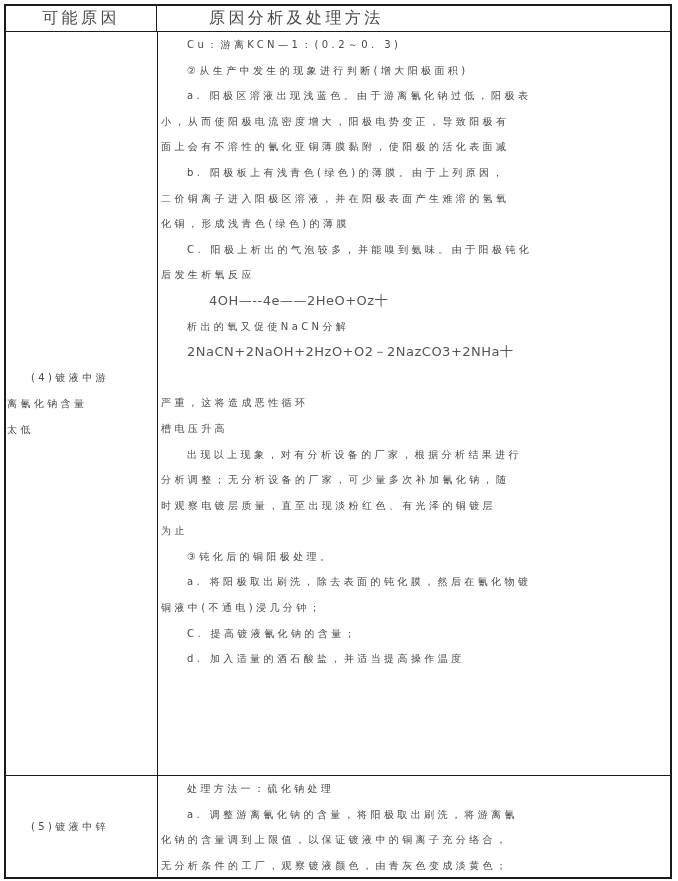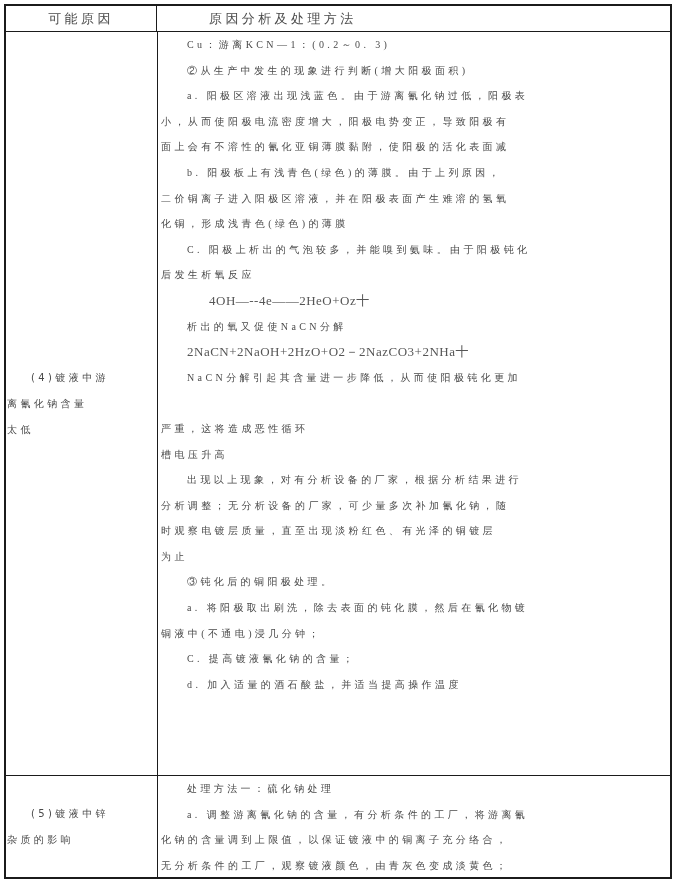--- a/index.html
+++ b/index.html
@@ -14,24 +14,24 @@
     border:2px solid #1b1b1b;
     box-sizing:content-box;
     display:flex;flex-direction:column;
     background:#ffffff;overflow:hidden;
   }
   .hdr-row{display:flex;flex:0 0 25px;height:25px;border-bottom:1px solid #1b1b1b;}
   .row{display:flex;}
   .row1{flex:0 0 743px;height:743px;border-bottom:1px solid #1b1b1b;}
   .row2{flex:1 1 auto;overflow:hidden;}
   .c1{flex:0 0 150px;width:150px;border-right:1px solid #1b1b1b;overflow:hidden;}
-  .c2{flex:1 1 auto;overflow:hidden;font-family:Liberation Serif, serif;}
+  .c2{flex:1 1 auto;overflow:hidden;}
   .hdr-cell{
     display:flex;align-items:center;justify-content:center;
-    font-size:13px;letter-spacing:3.4px;white-space:nowrap;
+    font-size:16px;letter-spacing:3.4px;white-space:nowrap;
   }
   .hdr-cell.left-pad{justify-content:flex-start;padding-left:52px;}
   .cause-cell{
     display:flex;flex-direction:column;justify-content:center;
     padding:0 0 0 1px;
   }
   .analysis-cell{padding:0 6px 0 3px;}
   .line{
     height:25.6px;line-height:25.6px;
     font-size:10px;letter-spacing:3.4px;
@@ -67,43 +67,41 @@
           <div class="line">小，从而使阳极电流密度增大，阳极电势变正，导致阳极有</div>
           <div class="line">面上会有不溶性的氰化亚铜薄膜黏附，使阳极的活化表面减</div>
           <div class="line i1">b. 阳极板上有浅青色(绿色)的薄膜。由于上列原因，</div>
           <div class="line">二价铜离子进入阳极区溶液，并在阳极表面产生难溶的氢氧</div>
           <div class="line">化铜，形成浅青色(绿色)的薄膜</div>
           <div class="line i1">C. 阳极上析出的气泡较多，并能嗅到氨味。由于阳极钝化</div>
           <div class="line">后发生析氧反应</div>
           <div class="line i2 f">4OH—--4e——2HeO+Oz十</div>
           <div class="line i1">析出的氧又促使NaCN分解</div>
           <div class="line i1 f">2NaCN+2NaOH+2HzO+O2－2NazCO3+2NHa十</div>
-          <div class="line i1">NaCN分解引起其含量进一步降低，从而使阳极钝化更加</div>
           <div class="line">&nbsp;</div>
           <div class="line">严重，这将造成恶性循环</div>
           <div class="line">槽电压升高</div>
           <div class="line i1">出现以上现象，对有分析设备的厂家，根据分析结果进行</div>
           <div class="line">分析调整；无分析设备的厂家，可少量多次补加氰化钠，随</div>
           <div class="line">时观察电镀层质量，直至出现淡粉红色、有光泽的铜镀层</div>
           <div class="line">为止</div>
           <div class="line i1">③钝化后的铜阳极处理。</div>
           <div class="line i1">a. 将阳极取出刷洗，除去表面的钝化膜，然后在氰化物镀</div>
           <div class="line">铜液中(不通电)浸几分钟；</div>
           <div class="line i1">C. 提高镀液氰化钠的含量；</div>
           <div class="line i1">d. 加入适量的酒石酸盐，并适当提高操作温度</div>
         </div>
     </div>
 
     <div class="row row2">
       <div class="c1 cause-cell">
           <div class="line i1">(5)镀液中锌</div>
-          <div class="line">杂质的影响</div>
         </div>
       <div class="c2 analysis-cell">
           <div class="line i1">处理方法一：硫化钠处理</div>
-          <div class="line i1">a. 调整游离氰化钠的含量，有分析条件的工厂，将游离氰</div>
+          <div class="line i1">a. 调整游离氰化钠的含量，将阳极取出刷洗，将游离氰</div>
           <div class="line">化钠的含量调到上限值，以保证镀液中的铜离子充分络合，</div>
           <div class="line">无分析条件的工厂，观察镀液颜色，由青灰色变成淡黄色；</div>
         </div>
     </div>
 
   </div>
 </div>
 
 </body></html>

